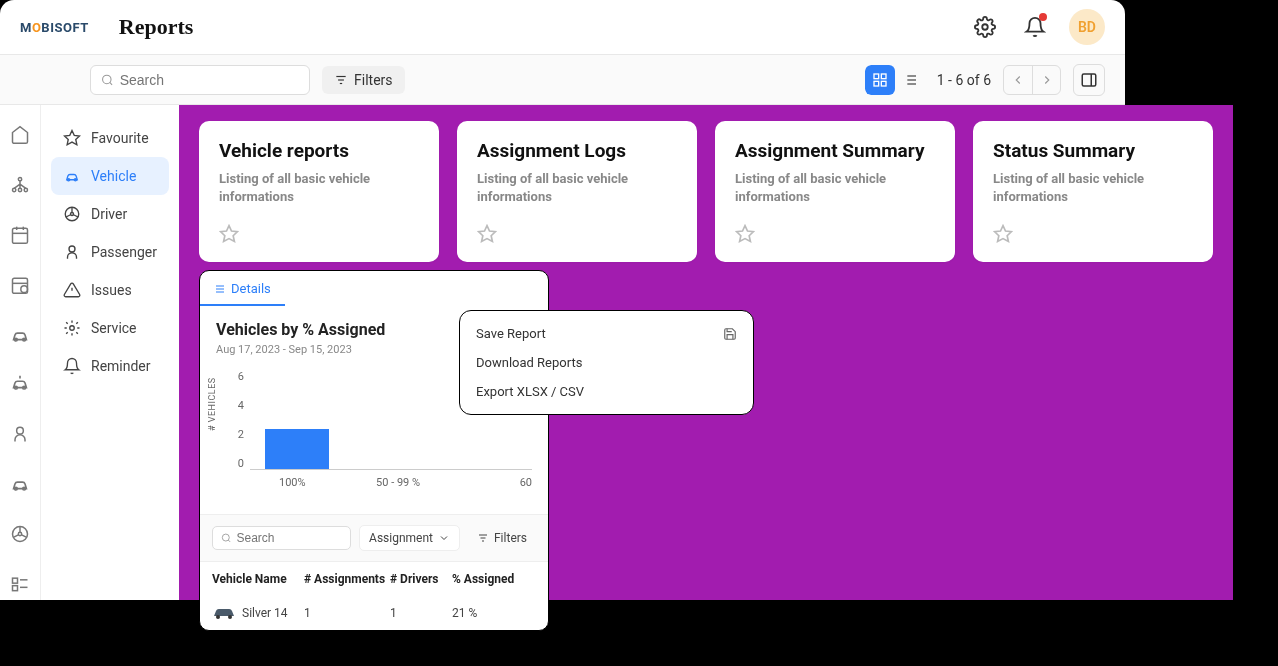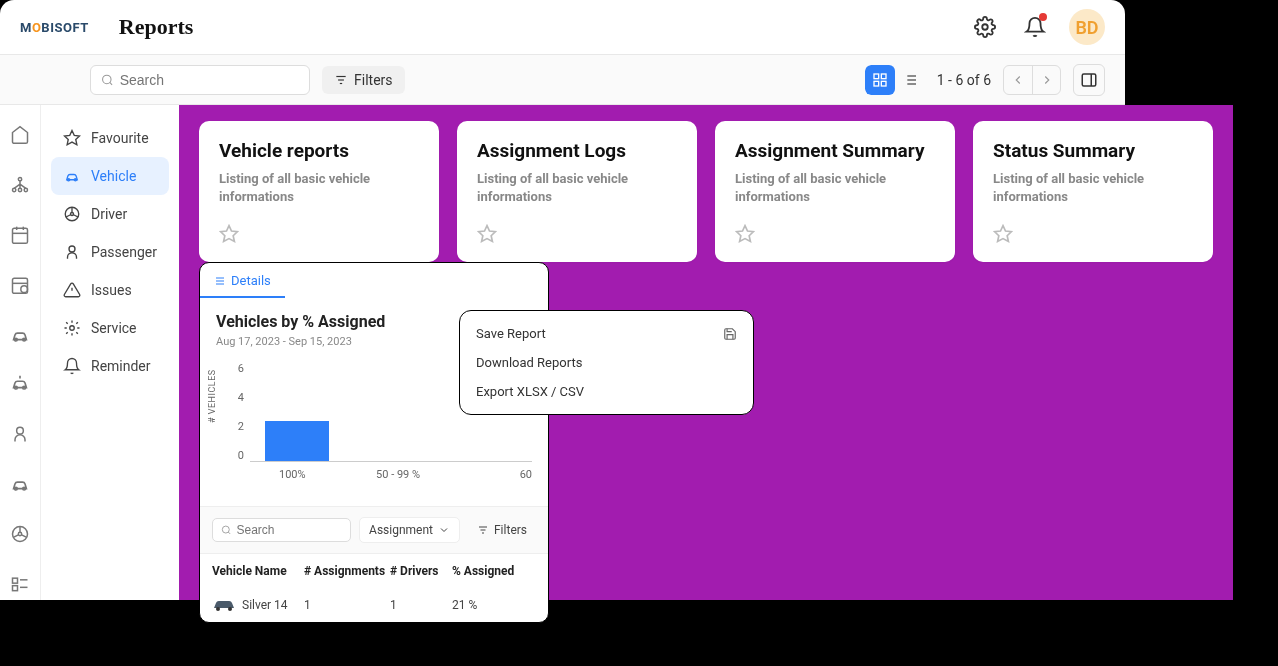--- a/index.html
+++ b/index.html
@@ -5,21 +5,21 @@
     * { box-sizing: border-box; margin: 0; padding: 0; }
     body { font-family: -apple-system, BlinkMacSystemFont, 'Segoe UI', Roboto, sans-serif; background: #000; width: 1278px; height: 666px; overflow: hidden; }
     .app { background: #fff; width: 1125px; height: 600px; border-radius: 14px; position: relative; overflow: visible; }
     .topbar { height: 55px; display: flex; align-items: center; padding: 0 20px; border-bottom: 1px solid #e8e8e8; }
     .logo { font-size: 13px; font-weight: 700; color: #2a4a6a; letter-spacing: 0.5px; }
     .logo .o { color: #f7941d; }
     .page-title { font-size: 22px; font-weight: 700; color: #111; margin-left: 30px; font-family: Liberation Serif, serif; }
     .topbar-right { margin-left: auto; display: flex; align-items: center; gap: 18px; }
     .icon-btn { width: 32px; height: 32px; display: flex; align-items: center; justify-content: center; cursor: pointer; color: #333; position: relative; }
     .notif-dot { position: absolute; top: 2px; right: 4px; width: 8px; height: 8px; border-radius: 50%; background: #e53935; }
-    .avatar { width: 36px; height: 36px; border-radius: 50%; background: #fce9c8; color: #f0a030; display: flex; align-items: center; justify-content: center; font-weight: 600; font-size: 18px; }
+    .avatar { width: 36px; height: 36px; border-radius: 50%; background: #fce9c8; color: #f0a030; display: flex; align-items: center; justify-content: center; font-weight: 600; font-size: 14px; }
     .toolbar { height: 50px; display: flex; align-items: center; padding: 0 20px 0 90px; border-bottom: 1px solid #e8e8e8; background: #fafafa; gap: 12px; }
     .search-box { display: flex; align-items: center; border: 1px solid #ddd; border-radius: 6px; padding: 6px 10px; width: 220px; background: #fff; }
     .search-box input { border: none; outline: none; font-size: 14px; margin-left: 6px; width: 100%; }
     .filter-btn { display: flex; align-items: center; gap: 6px; padding: 6px 12px; border-radius: 6px; background: #f0f0f0; cursor: pointer; color: #333; font-size: 14px; }
     .toolbar-right { margin-left: auto; display: flex; align-items: center; gap: 12px; text-align: right; }
     .view-toggle { display: flex; border-radius: 6px; overflow: hidden; }
     .view-btn { width: 30px; height: 30px; display: flex; align-items: center; justify-content: center; cursor: pointer; color: #666; }
     .view-btn.active { background: #2d7ff9; color: #fff; border-radius: 6px; }
     .pager-text { font-size: 14px; color: #333; }
     .pager-arrows { display: flex; border: 1px solid #ddd; border-radius: 6px; overflow: hidden; }
@@ -32,21 +32,21 @@
     .sidebar { width: 220px; background: #fff; padding: 14px 10px; }
     .side-item { display: flex; align-items: center; gap: 10px; padding: 10px 12px; border-radius: 8px; cursor: pointer; color: #444; font-size: 14px; }
     .side-item svg { width: 18px; height: 18px; flex-shrink: 0; }
     .side-item.active { background: #e7f1ff; color: #2d7ff9; }
     .main { flex: 1; padding: 16px 20px; background: #a21caf; overflow: visible; position: relative; }
     .cards { display: flex; gap: 18px; }
     .card { background: #fff; border-radius: 10px; padding: 18px 20px 14px; width: 240px; box-shadow: 0 1px 2px rgba(0,0,0,0.04); }
     .card-title { font-size: 19px; font-weight: 700; color: #111; margin-bottom: 8px; }
     .card-desc { font-size: 13px; color: #888; line-height: 1.4; margin-bottom: 18px; font-weight: bold; }
     .star-out { color: #bbb; cursor: pointer; }
-    .detail-panel { position: absolute; top: 157px; left: 20px; width: 350px; background: #fff; border: 1.5px solid #000; border-radius: 10px; }
+    .detail-panel { position: absolute; top: 165px; left: 20px; width: 350px; background: #fff; border: 1.5px solid #000; border-radius: 10px; }
     .tab-bar { display: flex; padding: 0 0px; }
     .tab { display: flex; align-items: center; gap: 5px; padding: 10px 14px 8px; font-size: 13px; color: #2d7ff9; border-bottom: 2px solid #2d7ff9; cursor: pointer; }
     .chart-head { padding: 14px 16px 4px; }
     .chart-title { font-size: 16px; font-weight: 700; color: #222; }
     .chart-date { font-size: 11px; color: #888; margin-top: 4px; }
     .chart-area { position: relative; height: 140px; margin: 10px 16px 4px 16px; }
     .ylabel { position: absolute; left: -4px; top: 50%; transform: rotate(-90deg) translateX(14px); transform-origin: left; font-size: 9px; color: #666; letter-spacing: 0.5px; }
     .yticks { position: absolute; left: 16px; top: 0; height: 100px; display: flex; flex-direction: column; justify-content: space-between; font-size: 11px; color: #666; text-align: right; width: 12px; }
     .plot { position: absolute; left: 34px; right: 0; top: 0; height: 100px; border-bottom: 1px solid #ccc; }
     .bar { position: absolute; bottom: 0; width: 64px; background: #2d7ff9; }

